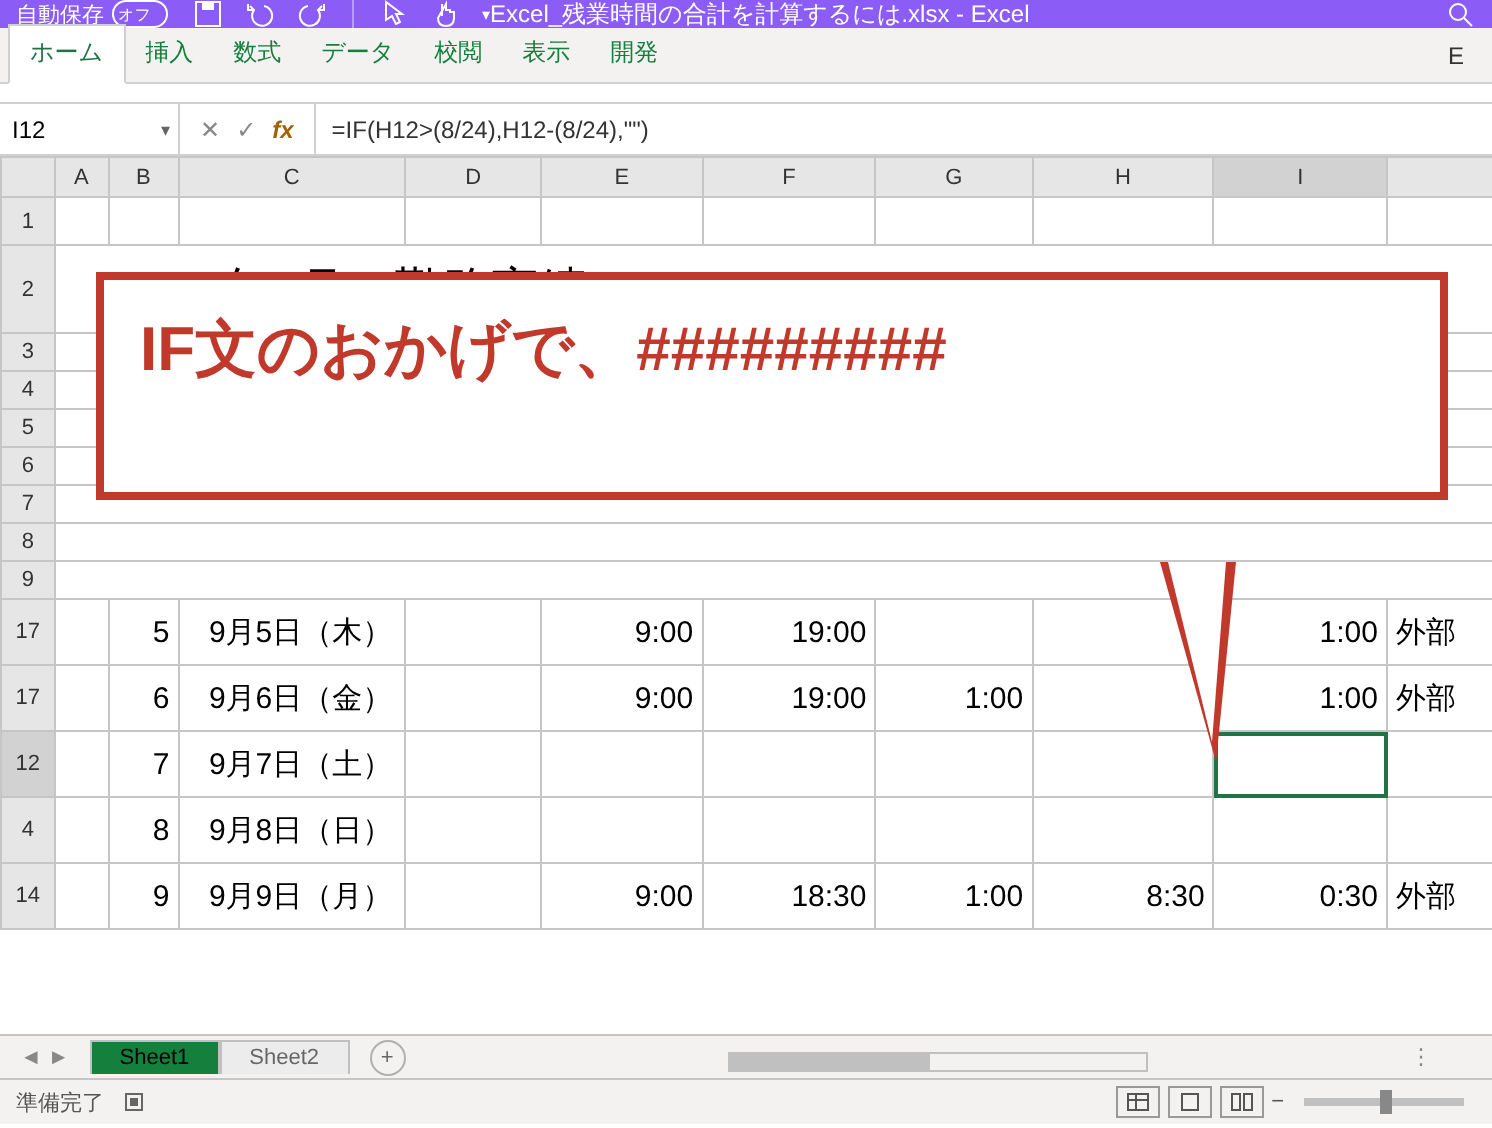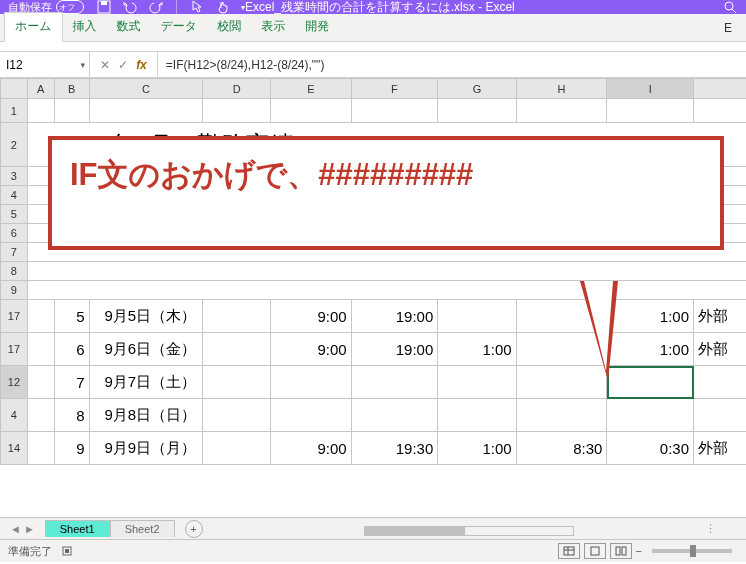--- a/index.html
+++ b/index.html
@@ -64,21 +64,21 @@
     font-size: 31px; font-weight: bold; color: #c0392b; line-height: 1.35; z-index: 50; }
   .callout-tail { position:absolute; width:0; height:0; z-index:49; }
   .tail-border { left: 580px; top: 203px; border-left: 28px solid transparent;
     border-right: 10px solid transparent; border-top: 100px solid #c0392b; }
   .tail-fill { left: 584px; top: 203px; border-left: 22px solid transparent;
     border-right: 7px solid transparent; border-top: 90px solid #fff; z-index:51; }
 
   
   .sheet-tabs { height: 22px; border-top:1px solid #c6c6c6; display:flex; align-items:center; font-size:11px; background:#f3f2f1; }
   .sheet-nav { display:flex; gap:3px; padding:0 10px; color:#888; }
-  .sheet-tab { padding:2px 14px; border:1px solid #c0c0c0; border-bottom:none; background:#5eead4; margin-top:-1px; }
+  .sheet-tab { padding:2px 14px; border:1px solid #c0c0c0; border-bottom:none; background:#15803d; margin-top:-1px; }
   .sheet-tab.inactive { background:#ececec; color:#666; }
   .sheet-add { width:18px; height:18px; border:1px solid #b0b0b0; border-radius:50%; display:flex; align-items:center; justify-content:center; margin-left:10px; font-size:11px; color:#666; }
   .sheet-scroll { flex:1; display:flex; justify-content:center;}
   .sheet-scroll-track { width:210px; height:10px; border:1px solid #c0c0c0; margin-top:4px; margin-left:30px; position:relative;}
   .sheet-scroll-thumb { position:absolute; left:0; width:100px; height:100%; background:#c0c0c0;}
   .sheet-dots { padding-right:30px; color:#888;}
 
   
   .status { height:23px; background:#f3f2f1; border-top:1px solid #c6c6c6; display:flex; align-items:center; font-size:11px; color:#555; padding:0 8px; justify-content:space-between; }
   .status-left { display:flex; gap:10px; align-items:center; }
@@ -296,21 +296,21 @@
         <td class="txt inner weekend"></td>
         </tr>
 
       <tr>
           <th class="rowhdr">14</th>
         <td></td>
         <td class="num inner inner-l">9</td>
         <td class="date inner">9月9日（月）</td>
         <td class="inner"></td>
         <td class="time inner">9:00</td>
-        <td class="time inner">19:30</td>
+        <td class="time inner">18:30</td>
         <td class="time inner">1:00</td>
         <td class="time inner">8:30</td>
         <td class="time inner">0:30</td>
         <td class="txt inner">外部</td>
         </tr>
     </tbody>
   </table>
 
   <div class="callout">
     <div>IF文のおかげで、#########</div>

